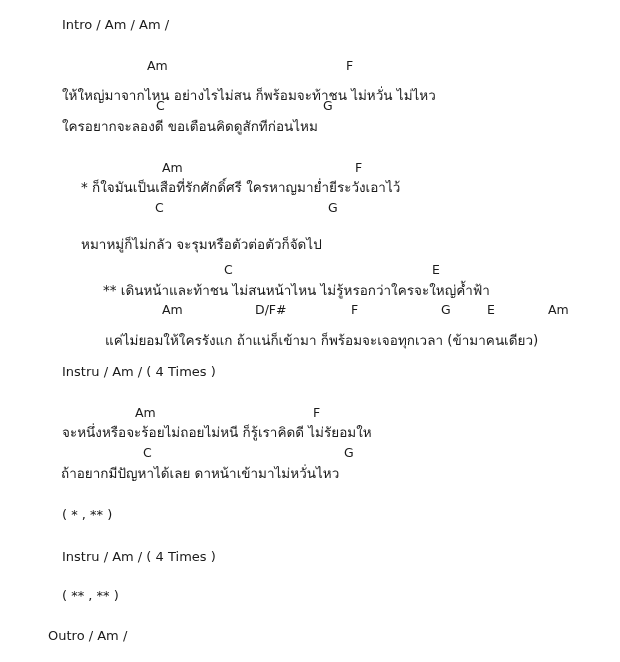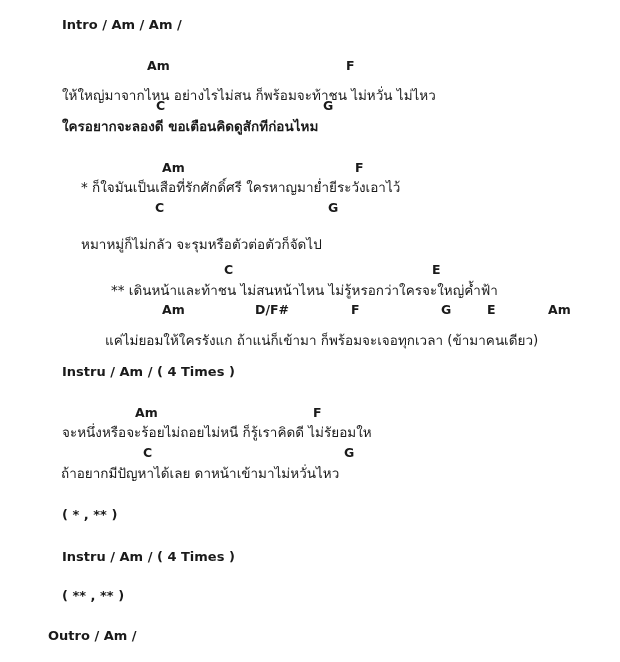--- a/index.html
+++ b/index.html
@@ -1,45 +1,45 @@
 <!DOCTYPE html>
 <html><head>
 <meta charset="utf-8">
 <style>
   html, body { margin: 0; padding: 0; background: #ffffff; }
   body { width: 620px; height: 662px; position: relative; overflow: hidden;
          font-family: "DejaVu Sans", "Liberation Sans", sans-serif; color: #1a1a1a; }
   .ln { position: absolute; white-space: nowrap; font-size: 13px; line-height: 16px; }
-  .b { font-weight: bold; }
-  .chord { position: absolute; white-space: nowrap; font-size: 12.5px; line-height: 16px; font-weight: bold; }
+  .b { font-weight: normal; }
+  .chord { position: absolute; white-space: nowrap; font-size: 12.5px; line-height: 16px; font-weight: normal; }
   .lyric { font-size: 13.5px; }
 </style>
 </head>
 <body>
 
 <div>
   <div class="ln b" style="left:62px;top:17px;">Intro  / Am / Am /</div>
 
   <div class="chord" style="left:147px;top:58px;">Am</div>
   <div class="chord" style="left:346px;top:58px;">F</div>
   <div class="ln lyric" style="left:62px;top:77px;margin-top:10px;">ให้ใหญ่มาจากไหน อย่างไรไม่สน ก็พร้อมจะท้าชน ไม่หวั่น ไม่ไหว</div>
   <div class="chord" style="left:156px;top:98px;">C</div>
   <div class="chord" style="left:323px;top:98px;">G</div>
-  <div class="ln lyric" style="left:62px;top:118px;font-weight:bold;">ใครอยากจะลองดี  ขอเตือนคิดดูสักทีก่อนไหม</div>
+  <div class="ln lyric" style="left:62px;top:118px;">ใครอยากจะลองดี  ขอเตือนคิดดูสักทีก่อนไหม</div>
 
   <div class="chord" style="left:162px;top:160px;">Am</div>
   <div class="chord" style="left:355px;top:160px;">F</div>
   <div class="ln lyric" style="left:81px;top:179px;">* ก็ใจมันเป็นเสือที่รักศักดิ์ศรี  ใครหาญมาย่ำยีระวังเอาไว้</div>
   <div class="chord" style="left:155px;top:200px;">C</div>
   <div class="chord" style="left:328px;top:200px;">G</div>
   <div class="ln lyric" style="left:81px;top:220px;margin-top:16px;">หมาหมู่ก็ไม่กลัว  จะรุมหรือตัวต่อตัวก็จัดไป</div>
 
   <div class="chord" style="left:224px;top:262px;">C</div>
   <div class="chord" style="left:432px;top:262px;">E</div>
-  <div class="ln lyric" style="left:111px;top:282px;">** เดินหน้าและท้าชน ไม่สนหน้าไหน  ไม่รู้หรอกว่าใครจะใหญ่ค้ำฟ้า</div>
+  <div class="ln lyric" style="left:103px;top:282px;">** เดินหน้าและท้าชน ไม่สนหน้าไหน  ไม่รู้หรอกว่าใครจะใหญ่ค้ำฟ้า</div>
   <div class="chord" style="left:162px;top:302px;">Am</div>
   <div class="chord" style="left:255px;top:294px;margin-top:8px;">D/F#</div>
   <div class="chord" style="left:351px;top:302px;">F</div>
   <div class="chord" style="left:441px;top:302px;">G</div>
   <div class="chord" style="left:487px;top:302px;">E</div>
   <div class="chord" style="left:548px;top:302px;">Am</div>
   <div class="ln lyric" style="left:105px;top:332px;">แค่ไม่ยอมให้ใครรังแก ถ้าแน่ก็เข้ามา  ก็พร้อมจะเจอทุกเวลา (ข้ามาคนเดียว)</div>
 
   <div class="ln b" style="left:62px;top:364px;">Instru  / Am / ( 4 Times )</div>
 

